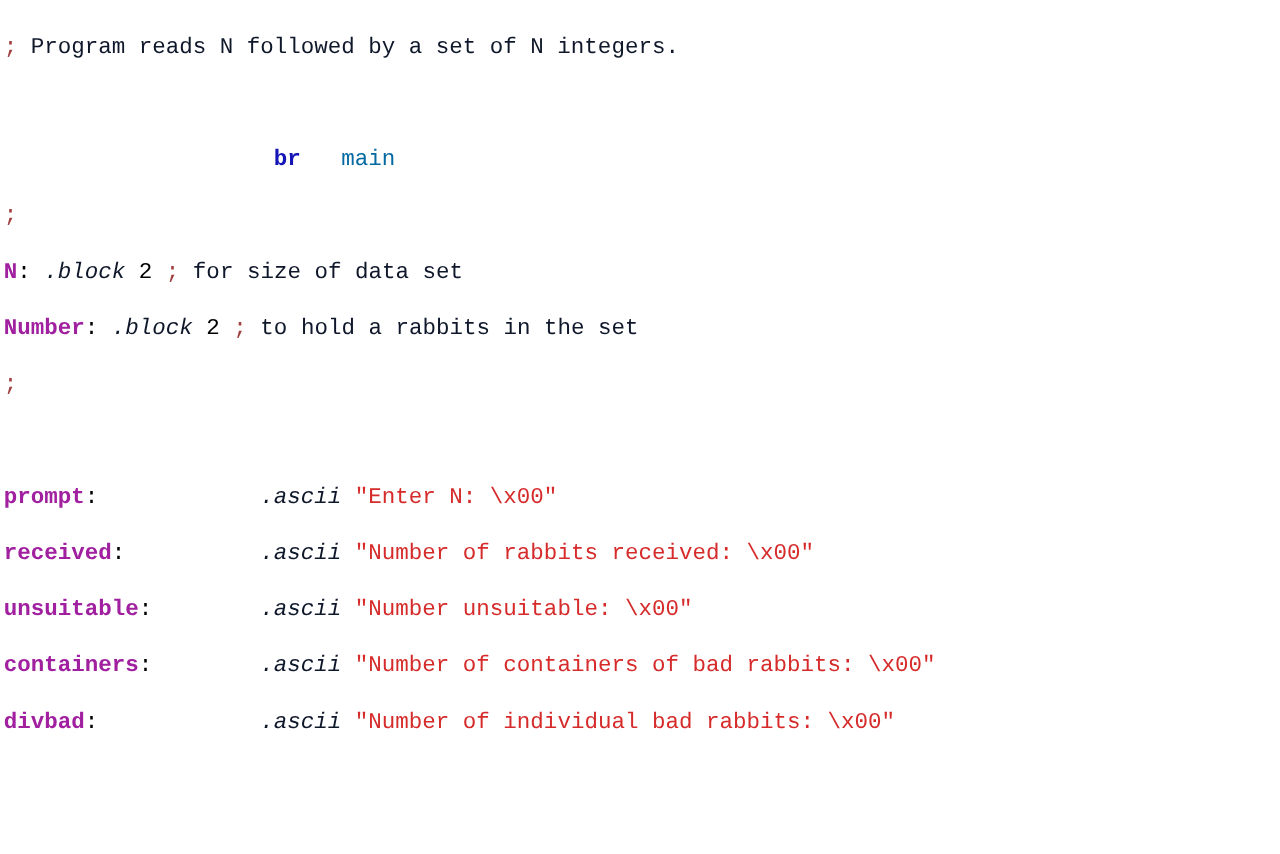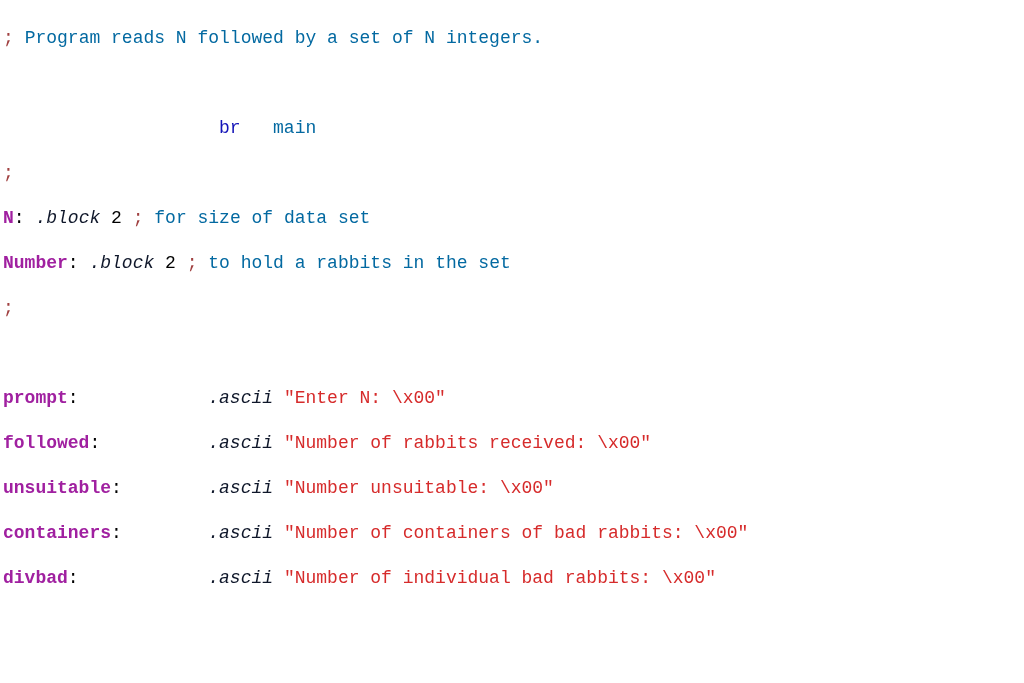--- a/index.html
+++ b/index.html
@@ -10,43 +10,43 @@
     font-size: 18px;
     line-height: 1.25;
     color: #000;
     width: 1024px;
   }
   .code {
     padding: 4px 3px;
     white-space: pre;
   }
   .line { display: block; min-height: 1.25em; }
-  .comment { color: #0369a1; margin-top: 32px; }
+  .comment { color: #0f172a; margin-top: 32px; }
   .comment-punc { color: #a04040; }
-  .mnemonic { color: #1414b8; font-weight: normal; }
+  .mnemonic { color: #1414b8; font-weight: bold; }
   .directive { color: #0f172a; font-style: italic; }
   .label { color: #a020a0; font-weight: bold; }
   .string { color: #d62b2b; }
   .number { color: #000; }
   .operand { color: #0369a1; }
 </style>
 </head>
 <body>
 
 <div class="code">
 <span class="line"><span class="comment-punc">;</span><span class="comment"> </span><span class="comment">Program reads N followed by a set of N integers.</span></span>
 <span class="line"></span>
 <span class="line">                    <span class="mnemonic">br</span>   <span class="operand">main</span></span>
 <span class="line"><span class="comment-punc">;</span></span>
 <span class="line"><span class="label">N</span>: <span class="directive">.block</span> <span class="number">2</span> <span class="comment-punc">;</span><span class="comment"> </span><span class="comment">for size of data set</span></span>
 <span class="line"><span class="label">Number</span>: <span class="directive">.block</span> <span class="number">2</span> <span class="comment-punc">;</span><span class="comment"> </span><span class="comment">to hold a rabbits in the set</span></span>
 <span class="line"><span class="comment-punc">;</span></span>
 <span class="line"></span>
 <span class="line"><span class="label">prompt</span>:            <span class="directive">.ascii</span> <span class="string">"Enter N: \x00"</span></span>
-<span class="line"><span class="label">followed</span>:          <span class="directive">.ascii</span> <span class="string">"Number of rabbits received: \x00"</span></span>
+<span class="line"><span class="label">received</span>:          <span class="directive">.ascii</span> <span class="string">"Number of rabbits received: \x00"</span></span>
 <span class="line"><span class="label">unsuitable</span>:        <span class="directive">.ascii</span> <span class="string">"Number unsuitable: \x00"</span></span>
 <span class="line"><span class="label">containers</span>:        <span class="directive">.ascii</span> <span class="string">"Number of containers of bad rabbits: \x00"</span></span>
 <span class="line"><span class="label">divbad</span>:            <span class="directive">.ascii</span> <span class="string">"Number of individual bad rabbits: \x00"</span></span>
 
 
 
 
 
 
 

